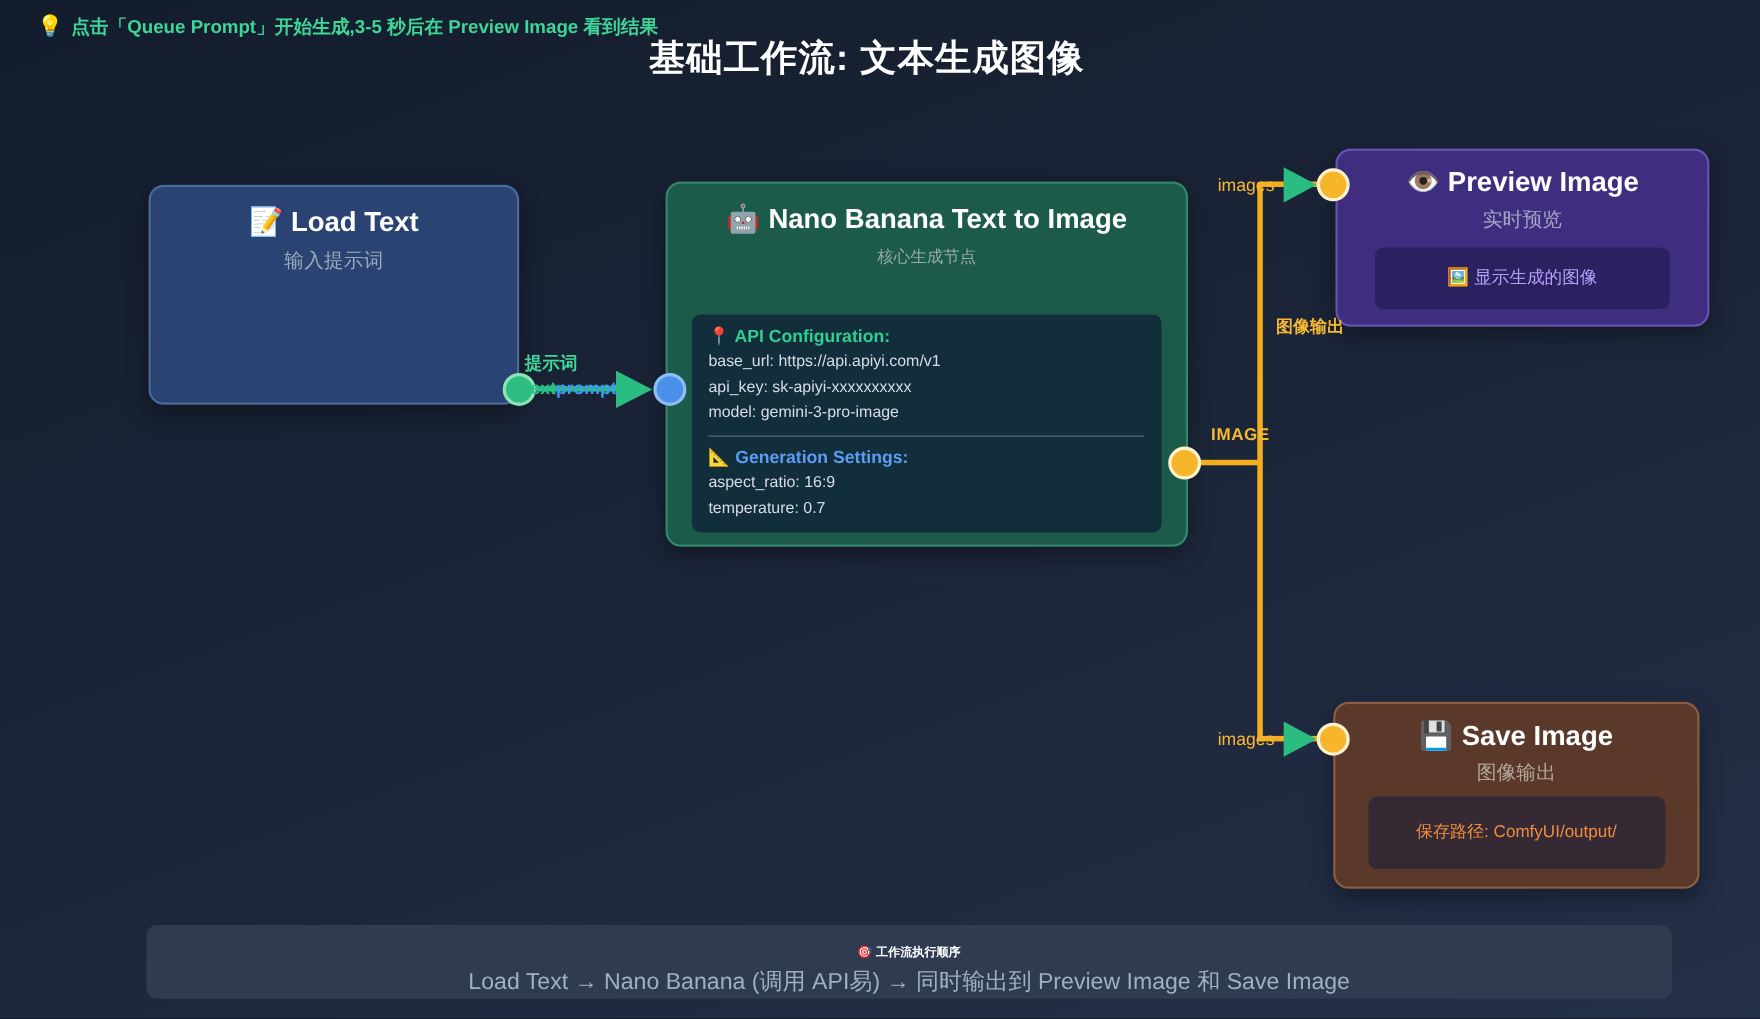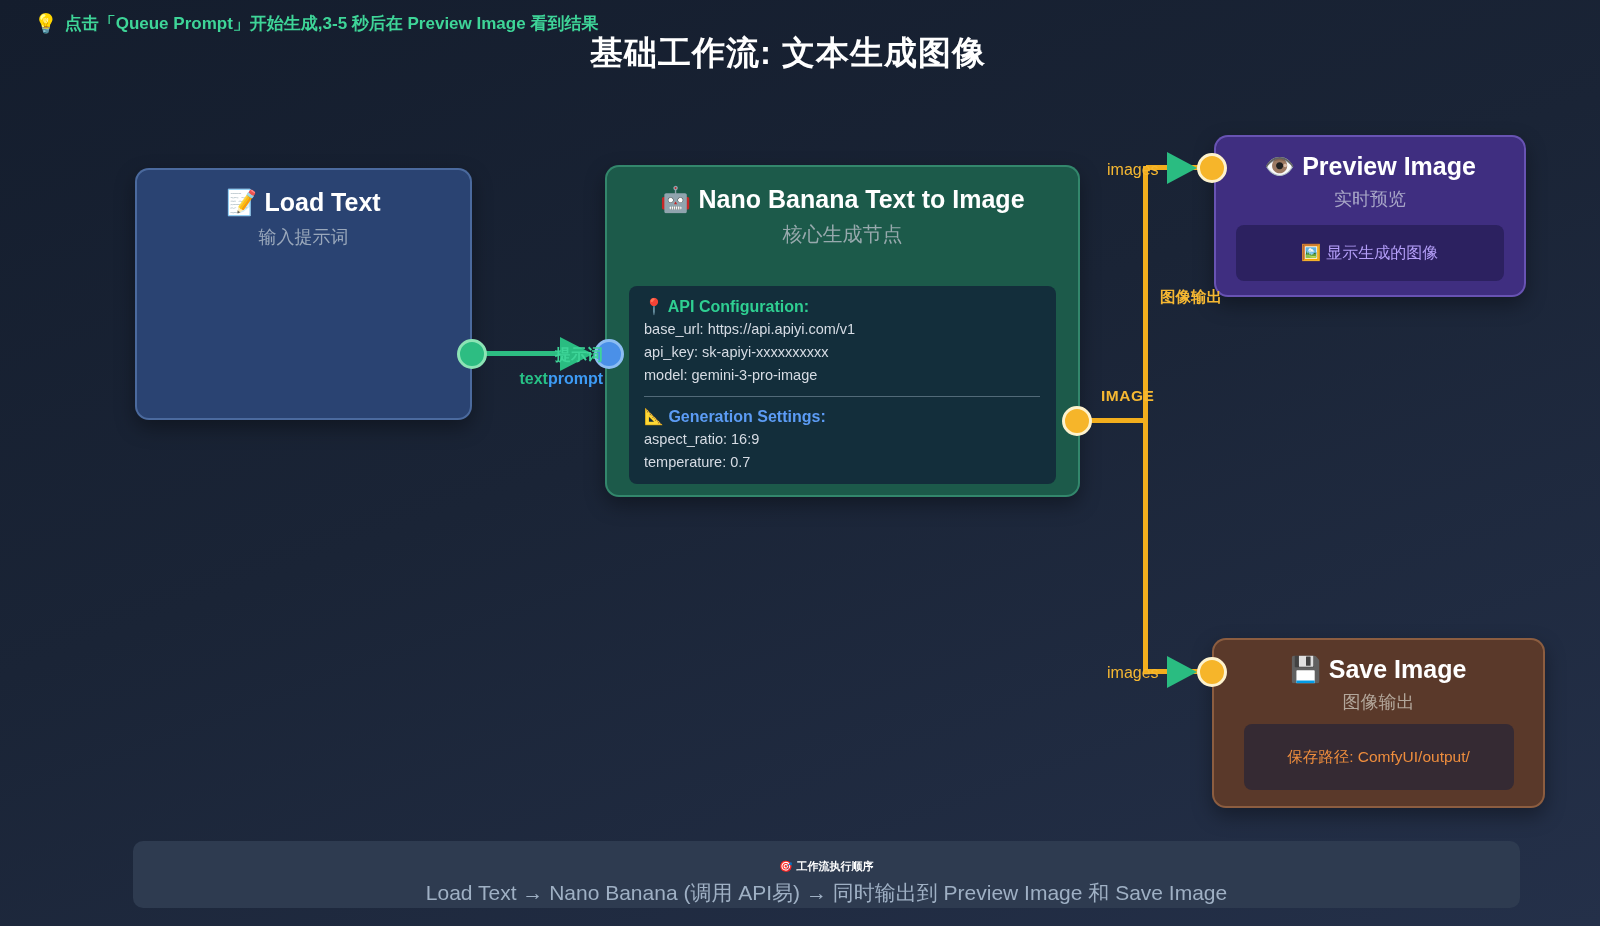--- a/index.html
+++ b/index.html
@@ -28,52 +28,52 @@
     position: absolute; border-radius: 14px;
     display: flex; flex-direction: column; align-items: center;
     box-shadow: 0 8px 20px rgba(0,0,0,0.35);
     z-index: 1;
   }
   .node-title { color: #ffffff; font-weight: bold; white-space: nowrap; }
   .node-sub   { color: #9aa8bb; }
   .node-body  { border-radius: 8px; }
 
   #node-load-text {
-    left: 135px; top: 168px; width: 337px; height: 252px;
+    left: 135px; top: 168px; width: 337px; height: 200px;
     background: #2a4372; border: 2px solid rgba(125,165,225,0.40);
     padding-top: 16px;
   }
   #node-load-text .node-title { font-size: 25px; line-height: 32px; }
   #node-load-text .node-sub   { font-size: 18px; line-height: 22px; margin-top: 8px; text-align: right; }
   #node-load-text .node-body {
     margin-top: 22px; width: 303px; background: #1b2a45;
     padding: 11px 16px; align-self: center;
   }
   .prompt-label { color: #e3e9f0; font-size: 15px; line-height: 19px; margin-bottom: 5px; }
   .prompt-line  { color: #d6dce4; font-size: 14px; line-height: 16.5px; }
 
   #node-nano {
     left: 605px; top: 165px; width: 475px; height: 332px;
     background: #1c5a4a; border: 2px solid rgba(80,190,150,0.45);
     padding-top: 15px;
   }
   #node-nano .node-title { font-size: 25px; line-height: 34px; }
-  #node-nano .node-sub   { font-size: 20px; line-height: 24px; margin-top: 6px; color: #97a9ad; }
+  #node-nano .node-sub   { font-size: 15px; line-height: 24px; margin-top: 6px; color: #97a9ad; }
   #node-nano .node-body {
     margin-top: 40px; width: 427px; background: #132e3b;
     padding: 9px 16px 10px 15px;
   }
   .section-title { font-size: 16px; font-weight: bold; line-height: 23px; }
   .section-title.green { color: #2fcf92; }
   .section-title.blue  { color: #5c9cf5; }
   .cfg-line { color: #d6dce4; font-size: 14.5px; line-height: 23px; }
   .divider  { border-top: 1px solid rgba(160,180,195,0.45); margin: 9px 0 8px 0; }
 
   #node-preview {
-    left: 1214px; top: 135px; width: 312px; height: 162px;
+    left: 1214px; top: 135px; width: 340px; height: 162px;
     background: #3f2e80; border: 2px solid rgba(145,120,230,0.5);
     padding-top: 13px;
   }
   #node-preview .node-title { font-size: 25px; line-height: 33px; }
   #node-preview .node-sub   { font-size: 18px; line-height: 24px; margin-top: 4px; color: #a7a5c6; }
   #node-preview .node-body {
     margin-top: 14px; width: 268px; background: #2c2160;
     padding: 16px 0; text-align: center;
     color: #b49ef8; font-size: 16px; line-height: 24px; white-space: nowrap;
   }
@@ -110,21 +110,21 @@
   .port.blue   { background: #4a90e8; border: 3.5px solid #8cbdf3; }
   .port.yellow { background: #f6b52a; border: 3.5px solid #fdf2cd; }
 
   .wire-label { position: absolute; z-index: 4; white-space: nowrap; }
   .wire-label.green-cn { color: #3ed598; font-size: 16px; font-weight: bold; }
   .wire-label.yellow   { color: #f6b832; font-size: 16px; }
   .wire-label.yellow-b { color: #f6b832; font-size: 15.5px; font-weight: bold; text-align: right; }
   .two-tone { font-size: 16px; font-weight: bold; }
   .two-tone .t-green { color: #27c186; }
   .two-tone .t-blue  { color: #3d9bf5; }
-  .center-120 { width: 126px; text-align: right; margin-top: 25px; }
+  .center-120 { width: 126px; text-align: left; }
 
   
   .footer-bar {
     position: absolute; left: 133px; top: 841px; width: 1387px; height: 67px;
     background: #2e3b50; border-radius: 10px; z-index: 1;
     display: flex; flex-direction: column; align-items: center; padding-top: 12px;
   }
   .footer-title { color: #ffffff; font-size: 11px; font-weight: bold; line-height: 26px; }
   .footer-sub   { color: #9fb0c4; font-size: 21px; line-height: 24px; margin-top: 2px; }
 </style>

